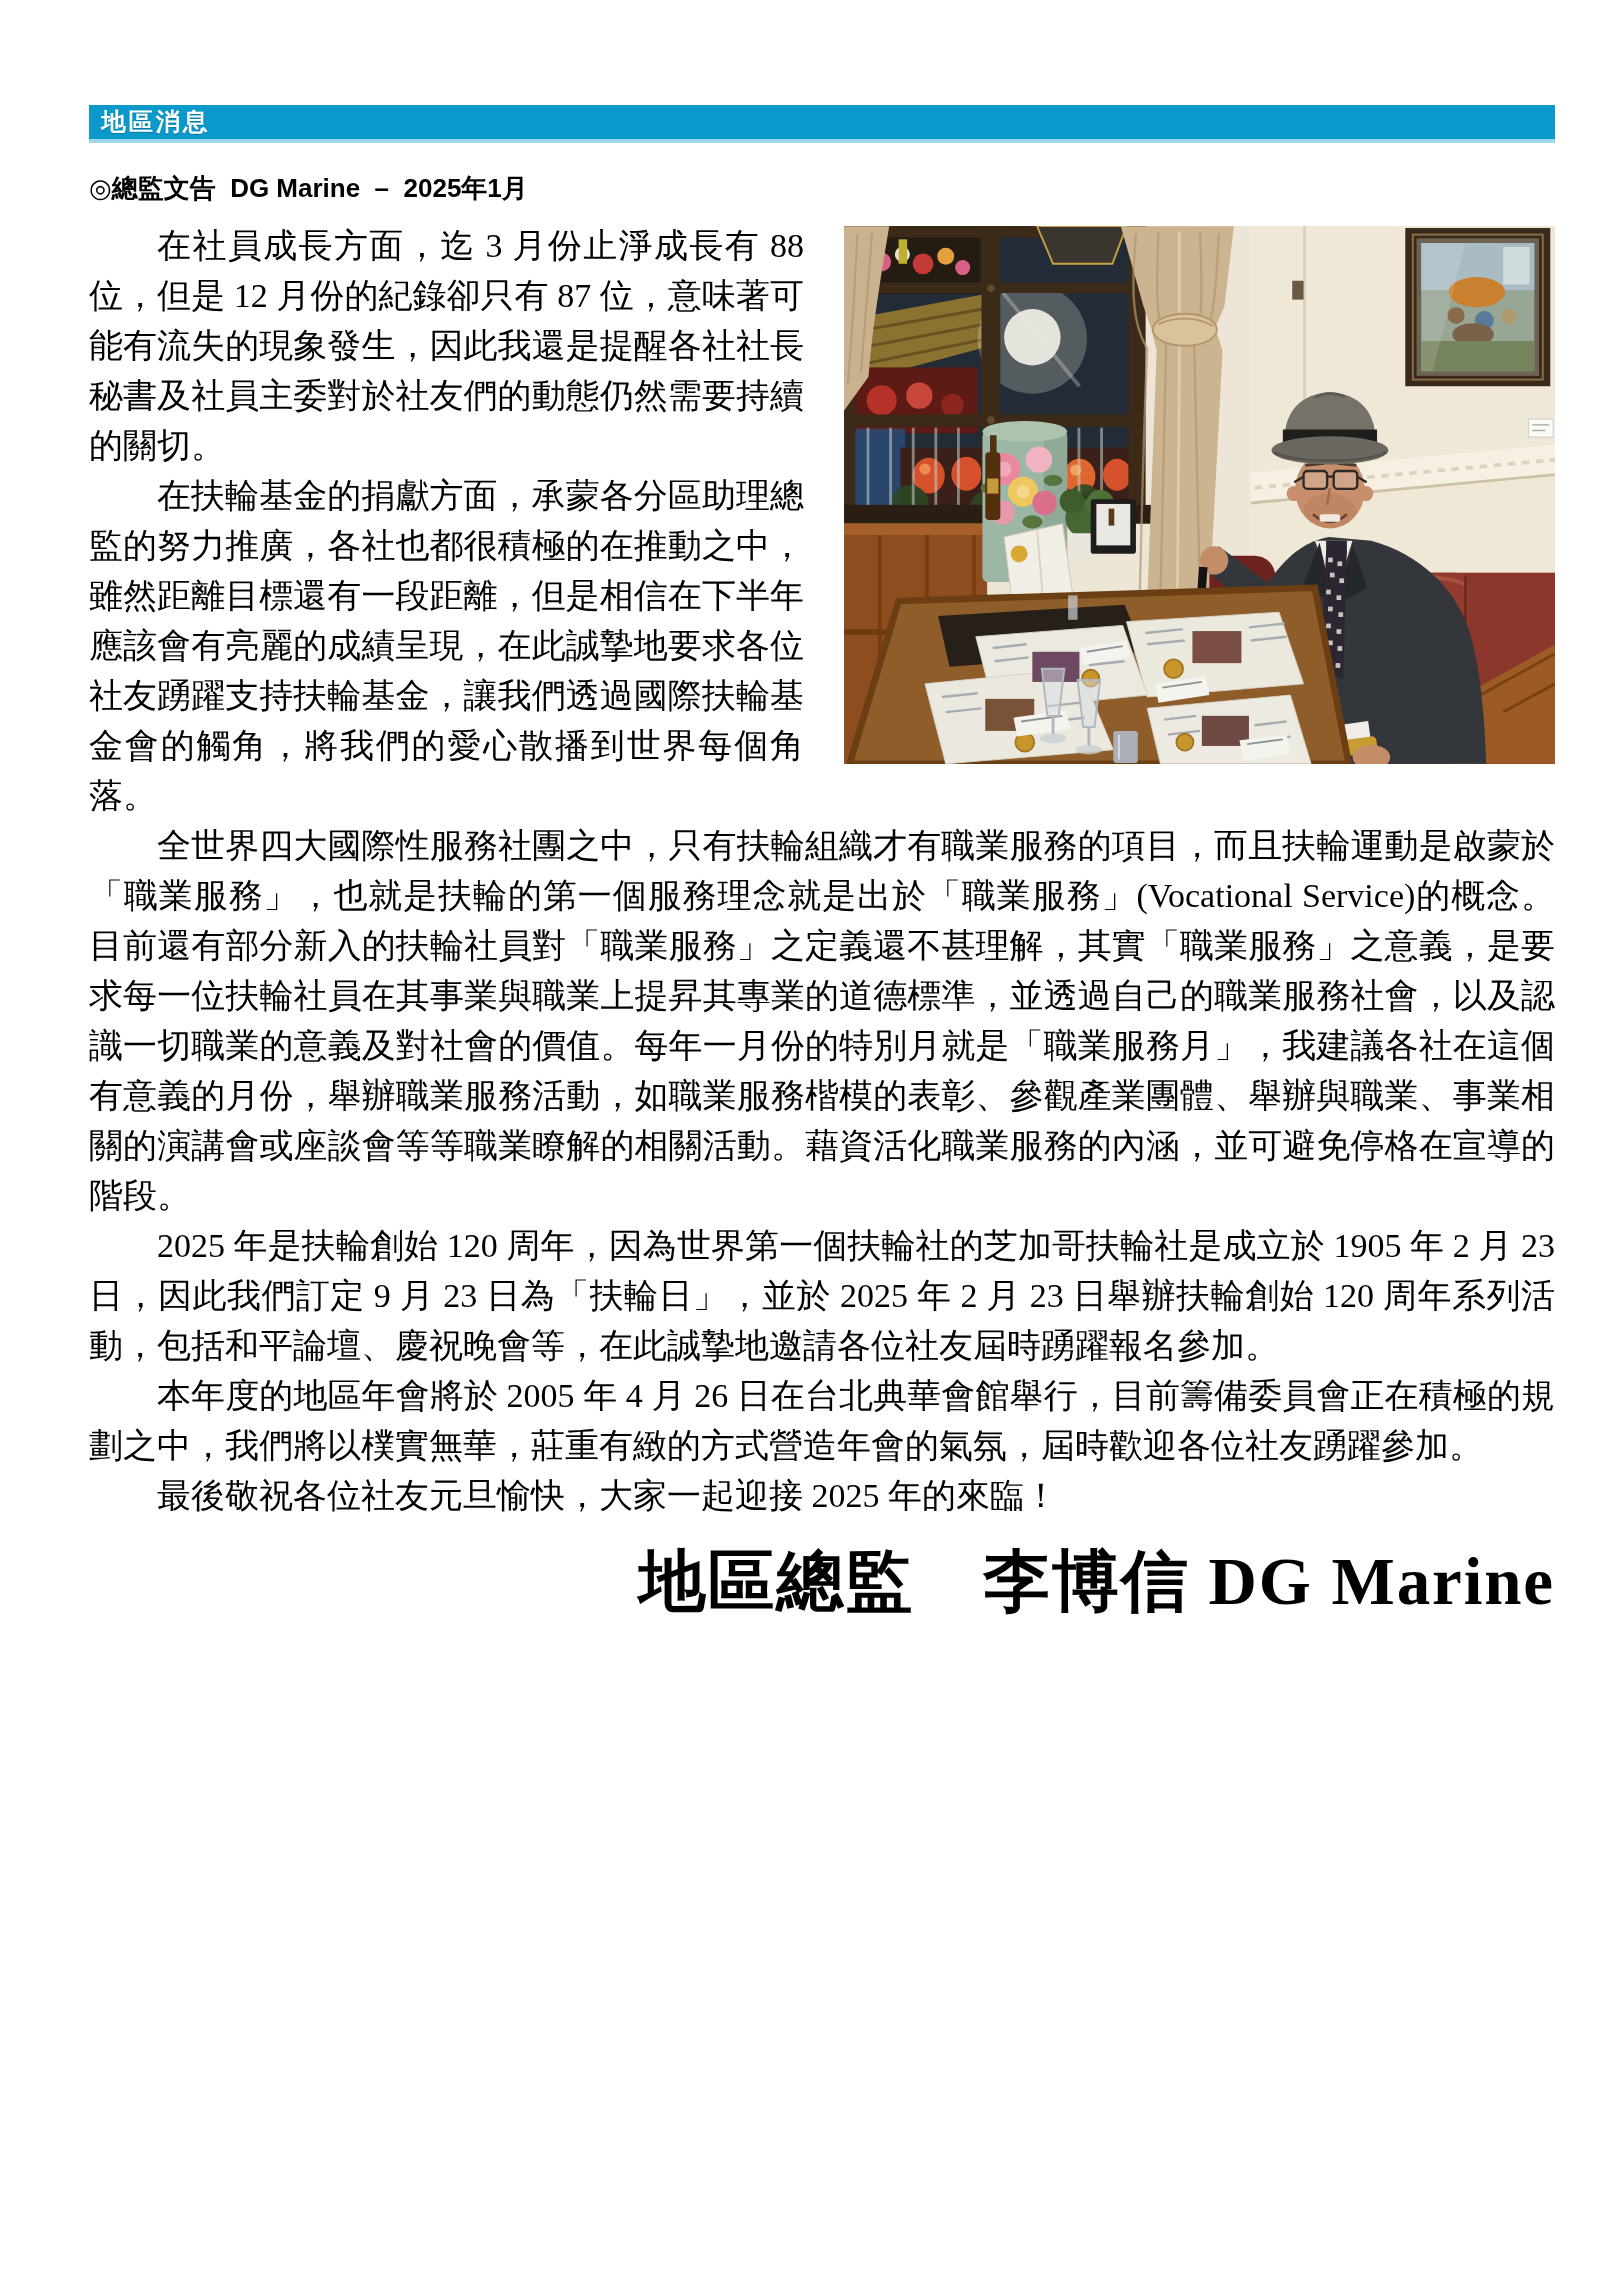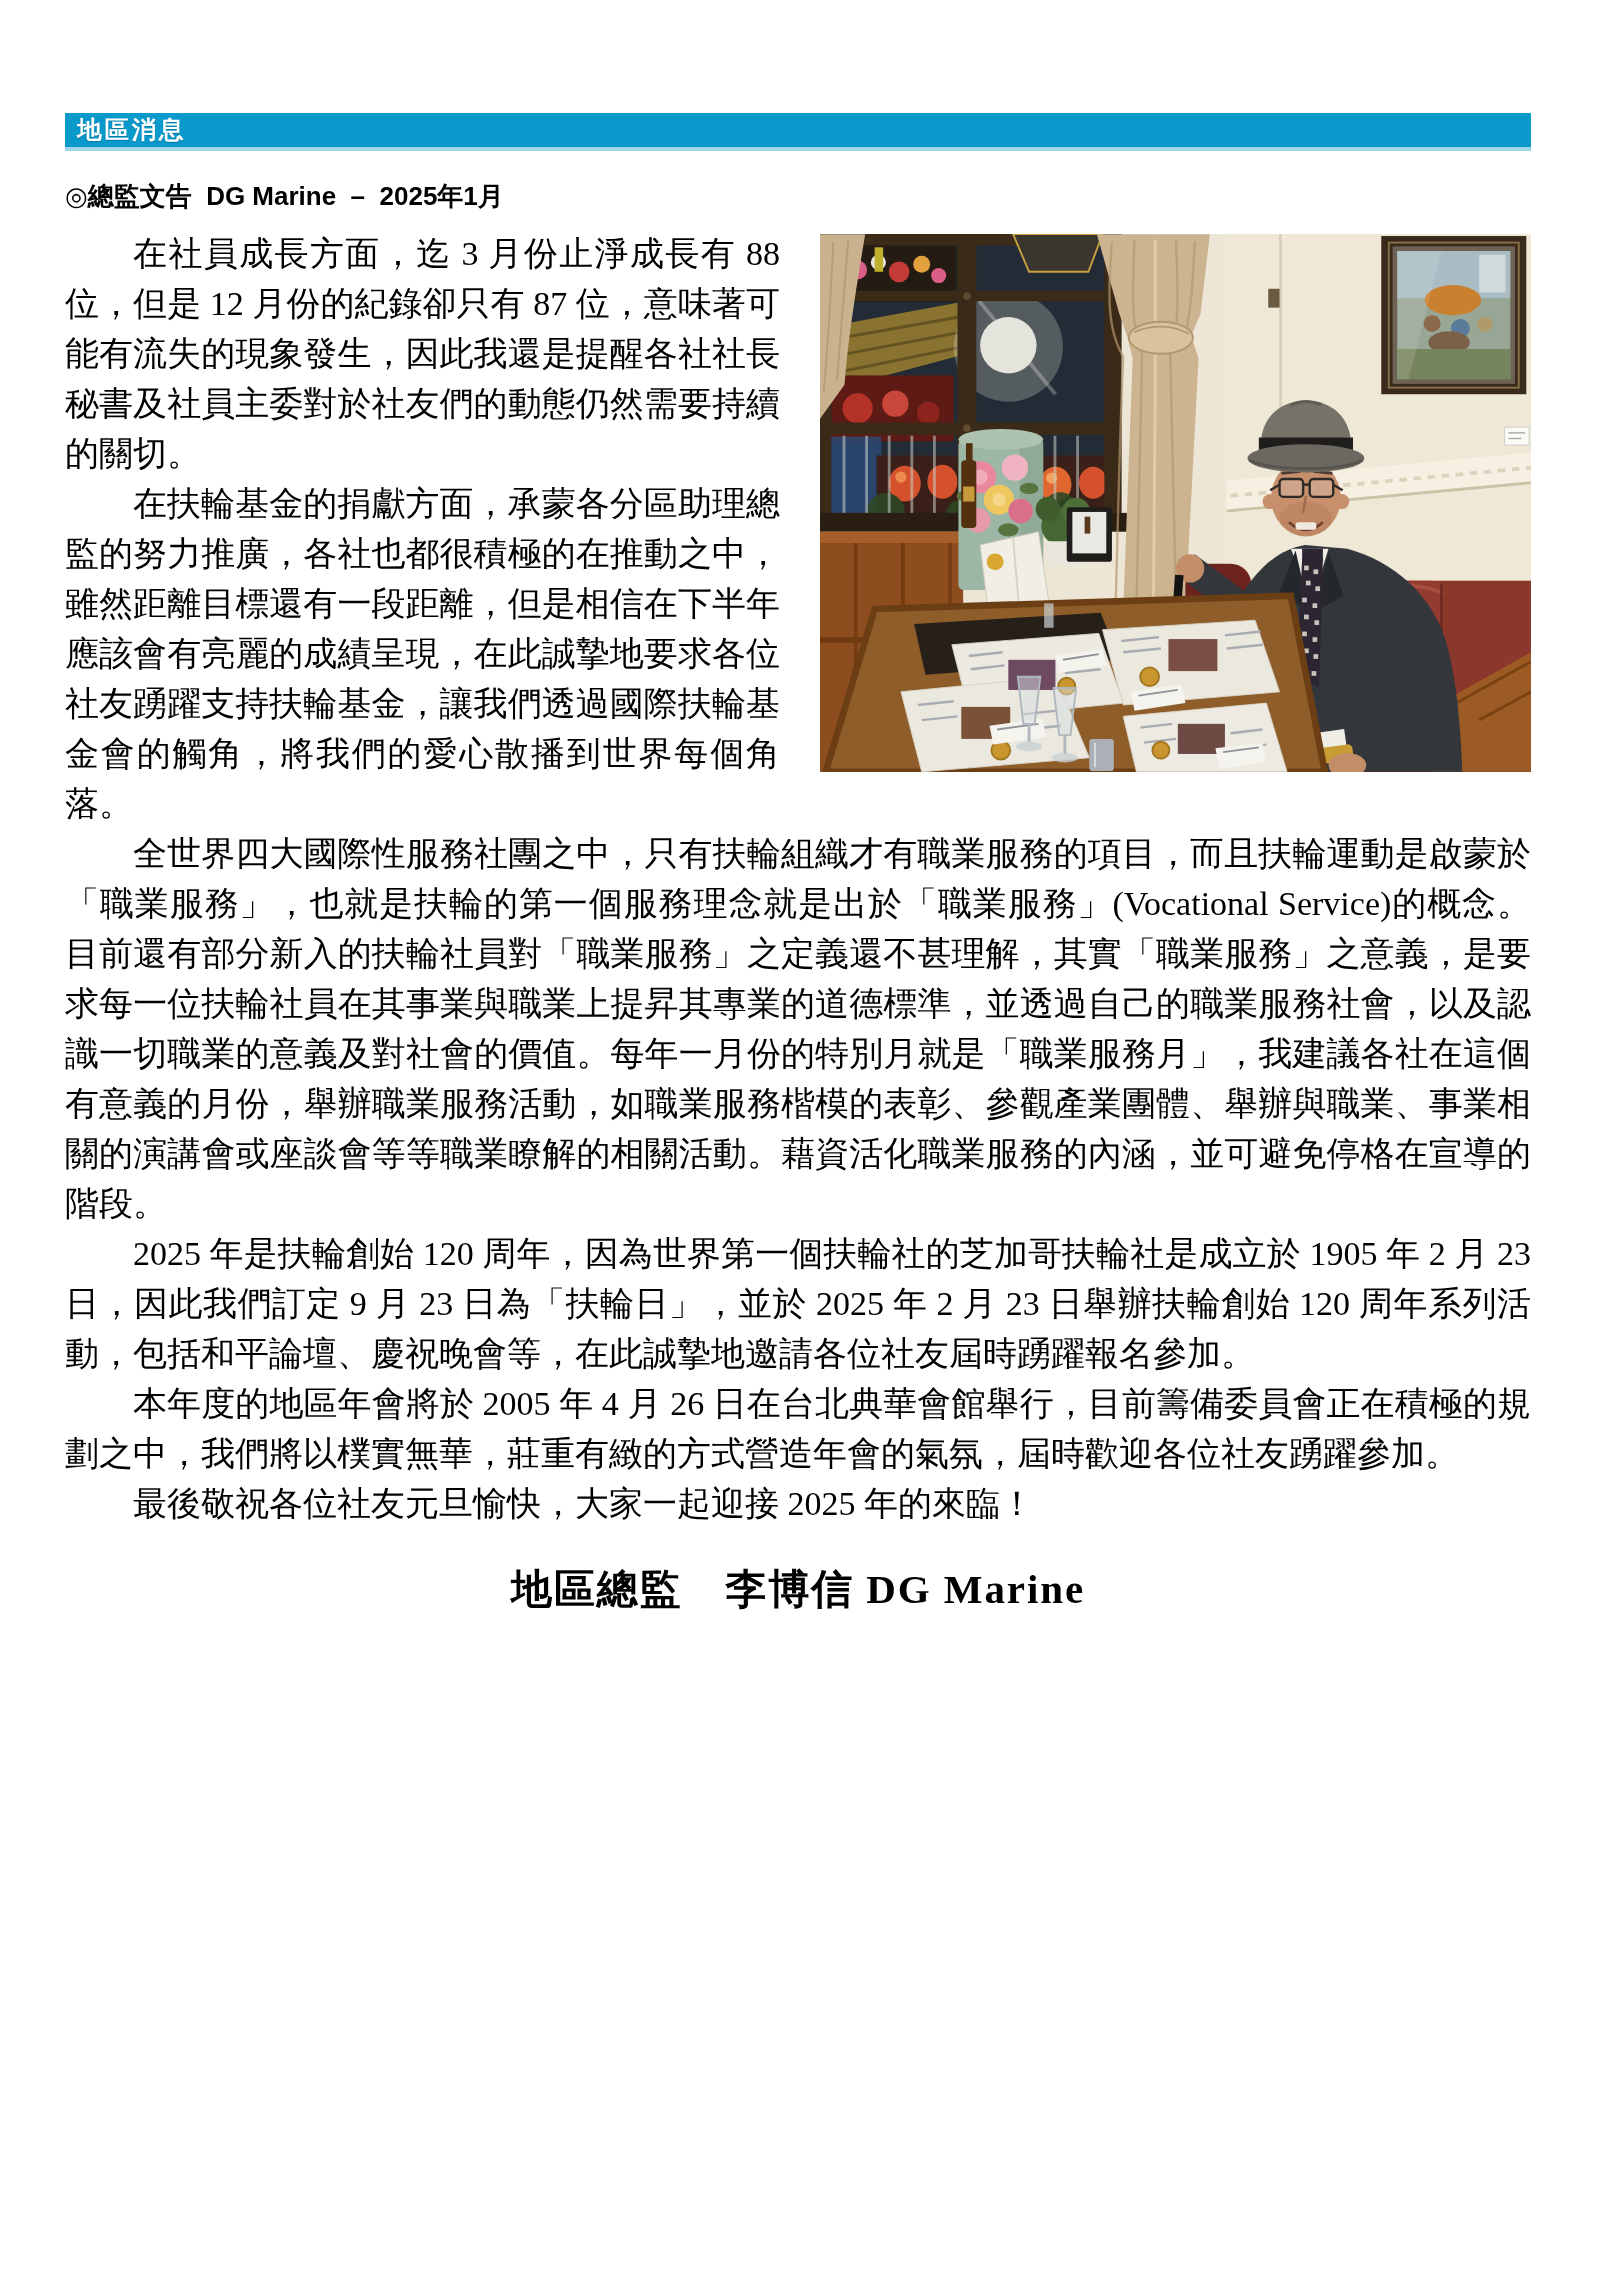--- a/index.html
+++ b/index.html
@@ -1,36 +1,36 @@
 <!DOCTYPE html>
 <html style="font-size:15px"><head>
 <meta charset="utf-8">
 <style>
   html,body{margin:0;padding:0;background:#ffffff;}
   body{width:1621px;height:2293px;position:relative;overflow:hidden;
        font-family:"Liberation Serif","DejaVu Serif",serif;color:#000;}
-  .page{position:absolute;left:65px;top:105px;width:1466px;margin-top:8px;}
+  .page{position:absolute;left:89px;top:105px;width:1466px;}
 
   .section-bar{height:34px;background:#0999CB;border-bottom:4.7px solid #9ED6EA;}
   .section-bar .bar-label{color:#fff;font-family:"Liberation Sans","DejaVu Sans",sans-serif;
        font-weight:bold;font-size:24.5px;line-height:34px;padding-left:12.2px;letter-spacing:2.8px;
        text-shadow:0 0.9px 0.9px rgba(0,60,90,.35);}
 
   .article-title{margin-top:21px;font-family:"Liberation Sans","DejaVu Sans",sans-serif;
        font-weight:bold;font-size:26px;line-height:49px;white-space:pre-wrap;}
 
   .body-text{margin-top:7.5px;font-size:34px;text-align:justify;}
   .body-text p{margin:0;text-indent:2em;}
   .sec-wrapped{line-height:48px;}
   .sec-full{line-height:50px;}
 
   .photo-float{float:right;width:711px;height:538px;margin:5.6px 0 34px 40px;}
   .photo-float svg{display:block;width:711px;height:538px;}
 
-  .signature{margin-top:24.5px;text-align:center;font-weight:bold;font-size:41px;
+  .signature{margin-top:24.5px;text-align:right;font-weight:bold;font-size:67px;
        line-height:72px;letter-spacing:1.9px;font-family:"Liberation Serif","DejaVu Serif",serif;}
 </style>
 </head>
 <body>
 
 <div class="page">
 
   <div class="section-bar">
     <div class="bar-label">地區消息</div>
   </div>

